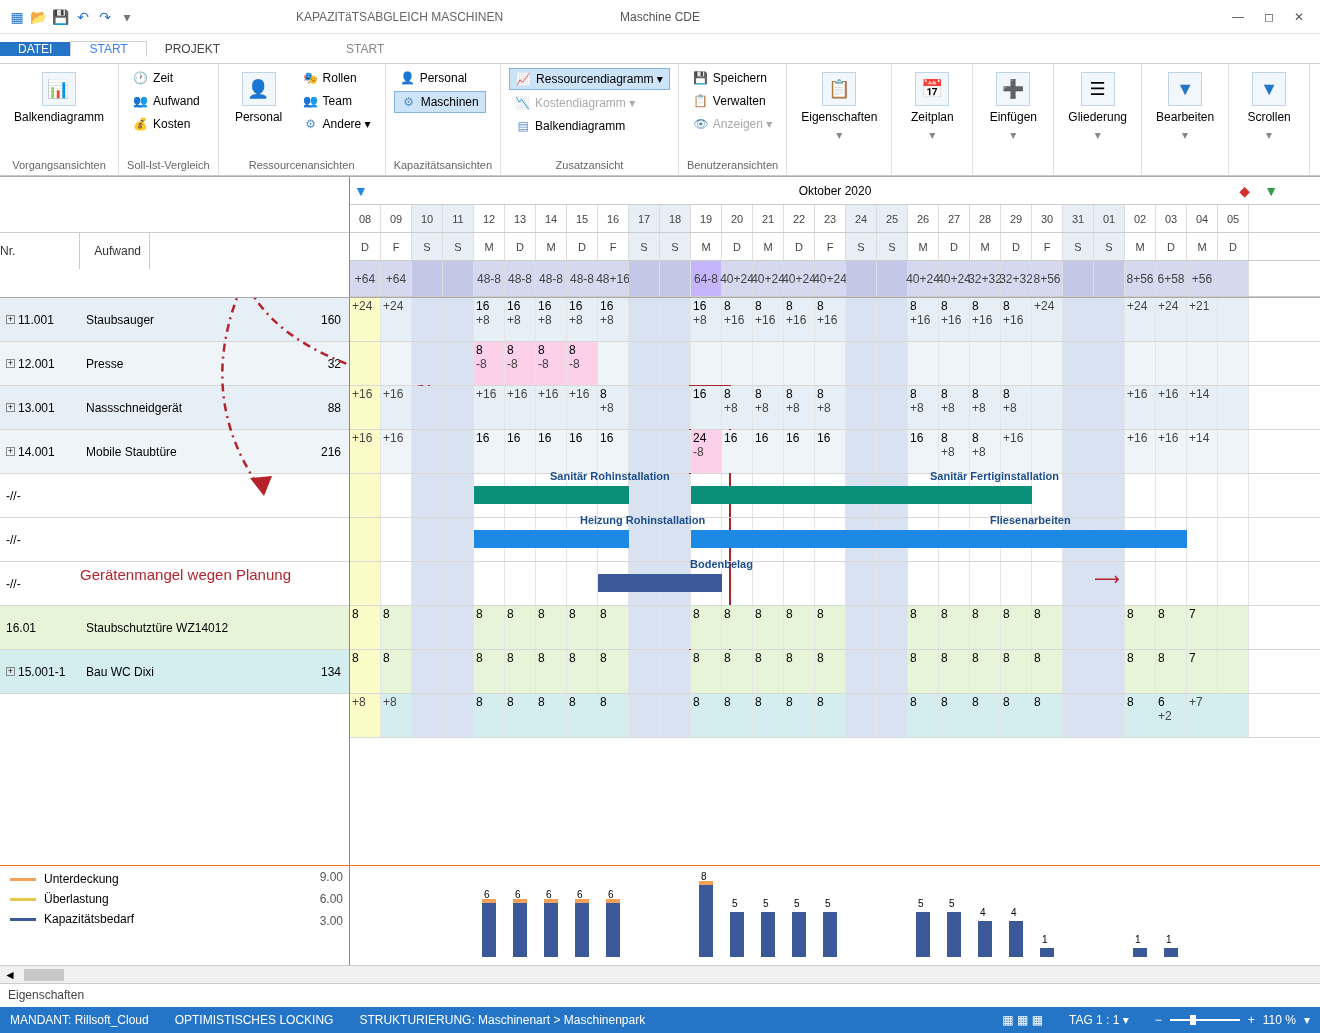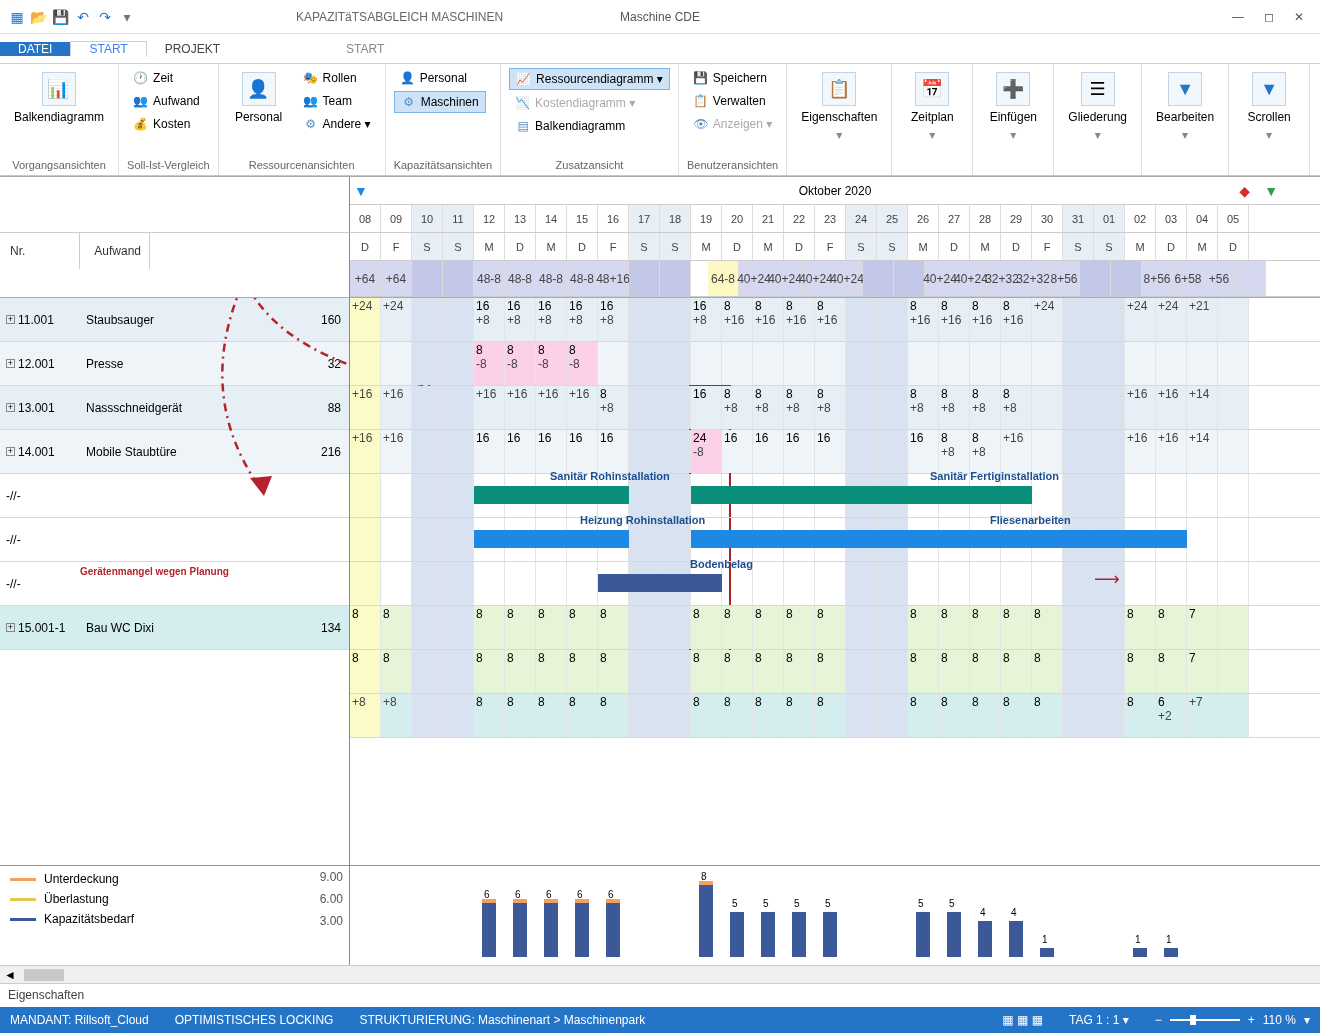--- a/index.html
+++ b/index.html
@@ -38,21 +38,21 @@
 .leftcol.hdrwk{height:28px;border-bottom:1px solid #ccc}
 .leftcol.hdrcols{height:36px;display:flex;align-items:center}
 .rightgrid{flex:1;overflow:hidden;position:relative}
 .month{height:28px;background:#fff;border-bottom:1px solid #ccc;display:flex;align-items:center;position:relative}
 .month .lbl{position:absolute;left:50%;transform:translateX(-50%)}
 .daysrow{display:flex;height:28px;border-bottom:1px solid #ccc}
 .dcell{width:31px;flex:0 0 31px;border-right:1px solid #ddd;display:flex;align-items:center;justify-content:center;color:#444;font-size:11px}
 .wkend{background:#e8eef6}
 .wkrow .dcell{font-size:11px}
 .leftcol .colhdr{display:flex;width:100%;height:100%}
-.ch{border-right:1px solid #ccc;display:flex;align-items:center;padding-left:10px;color:#333}
+.ch{border-right:1px solid #ccc;display:flex;align-items:center;padding-left:0;color:#333}
 .ch.nr{width:80px}.ch.nm{flex:1}.ch.af{width:70px;justify-content:flex-end;padding-right:8px}
 
 .bodywrap{flex:1;display:flex;overflow:hidden}
 .leftrows{width:350px;border-right:1px solid #888;display:flex;flex-direction:column}
 .row{display:flex;align-items:center;border-bottom:1px solid #d8d8d8;height:44px}
 .row.r1{background:#e6eff5}
 .row.r2{background:#eef4f8}
 .row.task{background:#fff}
 .row.grn{background:#e6f5d8}
 .row.last{background:#d4eef0}
@@ -82,21 +82,21 @@
 .btchart{height:100px;border-top:1px solid #f97316;display:flex}
 .legend{width:350px;border-right:1px solid #888;padding:6px 10px;display:flex;flex-direction:column;gap:6px;position:relative}
 .lgitem{display:flex;align-items:center;gap:8px;font-size:11px}
 .lgline{width:26px;height:3px}
 .yaxis{position:absolute;right:6px;top:4px;display:flex;flex-direction:column;gap:8px;font-size:10px;color:#555;text-align:right}
 .chartarea{flex:1;position:relative}
 .cbar{position:absolute;bottom:8px;width:14px;background:#3b5998}
 .cbar .lbl{position:absolute;top:-14px;left:2px;font-size:10px}
 .ovline{position:absolute;height:4px;background:#f2a05a}
 
-.annot{position:absolute;color:#b4232c;font-size:10px;font-weight:700}
+.annot{position:absolute;color:#b4232c;font-size:15px;font-weight:400}
 .redbox{position:absolute;border:2px solid #a82428}
 
 .hscroll{height:18px;background:#f0f0f0;border-top:1px solid #ccc;display:flex;align-items:center}
 .hscroll .thumb{width:40px;height:12px;background:#c8c8c8;margin-left:4px}
 .props{height:24px;border-top:1px solid #ccc;padding:4px 8px;color:#444}
 .status{height:26px;background:#2475c7;color:#fff;display:flex;align-items:center;padding:0 10px;gap:26px;font-size:12px}
 .status .spacer{flex:1}
 .status .zoom{display:flex;align-items:center;gap:8px}
 .zline{width:70px;height:2px;background:#fff;position:relative}
 .zline::after{content:"";position:absolute;width:6px;height:10px;background:#fff;top:-4px;left:20px}
@@ -417,21 +417,21 @@
           <div class="dcell" style="background: rgb(214, 216, 240);">
             <span class="t">48</span>
             <span class="b">-8</span>
           </div>
           <div class="dcell" style="background: rgb(214, 216, 240);">
             <span class="t">48</span>
             <span class="b">+16</span>
           </div>
           <div class="dcell wkend" style="background: rgb(196, 200, 232);"></div>
           <div class="dcell wkend" style="background: rgb(196, 200, 232);"></div>
-          <div class="dcell" style="background: #fef9c3; margin-left: 17px;">
+          <div class="dcell" style="background: #c4b5fd;">
             <span class="t">64</span>
             <span class="b">-8</span>
           </div>
           <div class="dcell" style="background: rgb(214, 216, 240);">
             <span class="t">40</span>
             <span class="b">+24</span>
           </div>
           <div class="dcell" style="background: rgb(214, 216, 240);">
             <span class="t">40</span>
             <span class="b">+24</span>
@@ -513,20 +513,25 @@
           <div class="c af"></div>
         </div>
         <div class="row task">
           <div class="c nr"> -//-</div>
           <div class="c nm"></div>
           <div class="c af"></div>
         </div>
         <div class="row task">
           <div class="c nr"> -//-</div>
           <div class="c nm"></div>
+          <div class="c af"></div>
+        </div>
+        <div class="row grn">
+          <div class="c nr"> 16.01</div>
+          <div class="c nm">Staubschutztüre WZ14012</div>
           <div class="c af"></div>
         </div>
         <div class="row last">
           <div class="c nr"><span class="exp">+</span> 15.001-1</div>
           <div class="c nm">Bau WC Dixi</div>
           <div class="c af">134</div>
         </div>
       </div>
   <div class="rightrows" id="rightrows">
    <div class="redbox" style="left:339px;top:86px;width:42px;height:300px"></div>

